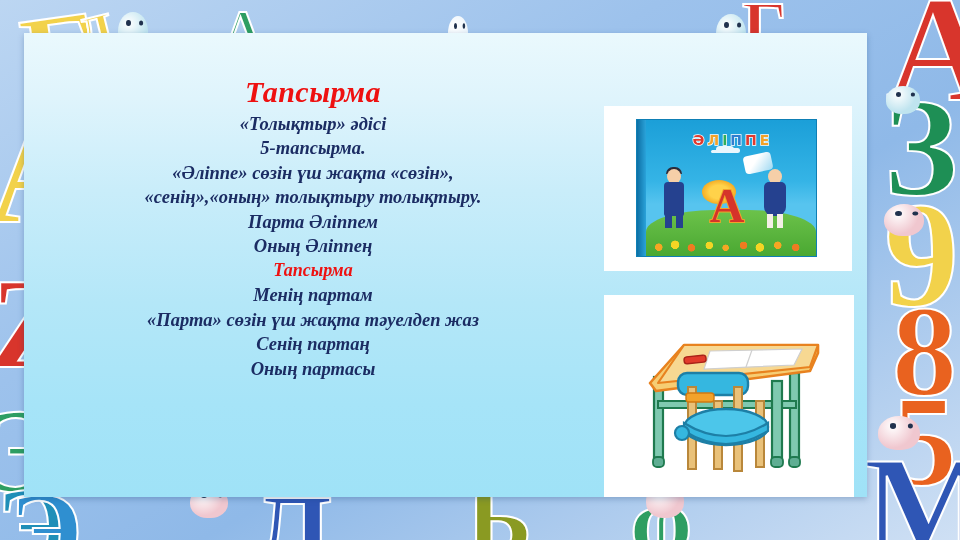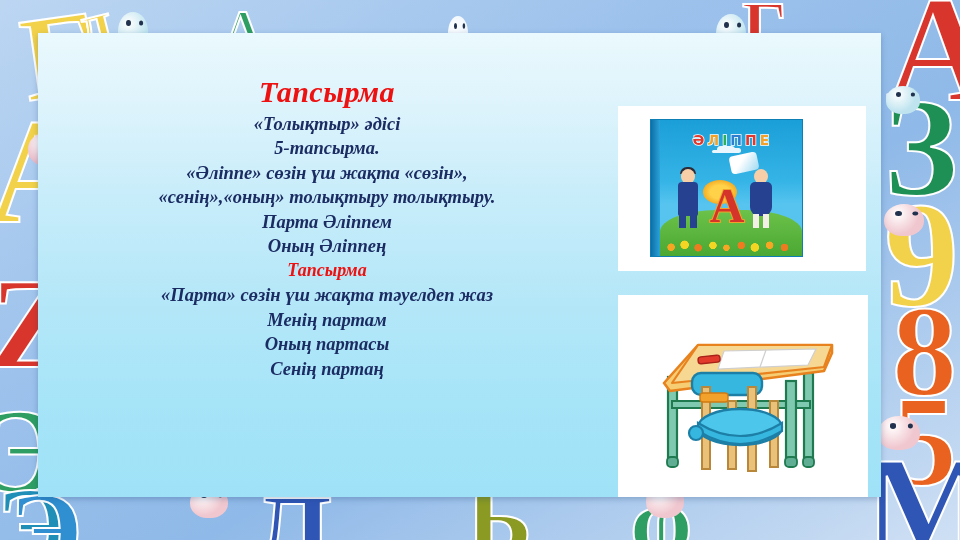--- a/index.html
+++ b/index.html
@@ -38,21 +38,21 @@
     left: 28%; top: 22%;
     width: 16%; height: 16%;
     background: #21324e;
     border-radius: 50%;
     box-shadow: 0.6em 0 0 -0.02em #21324e;
   }
 
   
   #card {
     position: absolute;
-    left: 38px; top: 33px;
+    left: 24px; top: 33px;
     width: 843px; height: 464px;
     background: linear-gradient(180deg,
         #eaf9fd 0%, #dff4fc 14%, #c9edfa 34%,
         #b4e7f8 58%, #a6e4f8 80%, #9fe2f7 100%);
     box-shadow: 0 2px 6px rgba(20,60,110,.28);
   }
 
   
   #textcol {
     position: absolute;
@@ -88,21 +88,21 @@
     position: absolute;
     background: #ffffff;
   }
   #frame-book  { left: 580px; top: 73px;  width: 248px; height: 165px; }
   #frame-desk  { left: 580px; top: 262px; width: 250px; height: 202px; }
 
   .pic { position: absolute; overflow: hidden; }
 
   
   #book {
-    left: 32px; top: 13px; width: 153px; height: 138px;
+    left: 32px; top: 13px; width: 181px; height: 138px;
     background: linear-gradient(180deg, #1b9fd8 0%, #35b4e6 45%, #57c4ef 62%, #57c4ef 100%);
     border: 1px solid #0e7fb5;
   }
   #book .spine {
     position: absolute; left: 0; top: 0; width: 9px; height: 100%;
     background: linear-gradient(90deg,#0d6fa4,#2aa3da);
   }
   #book .grass {
     position: absolute; left: 9px; right: 0; bottom: 0; height: 46px;
     background: linear-gradient(180deg,#6cc24a 0%, #4aa832 100%);
@@ -224,24 +224,24 @@
     <div id="textcol" data-name="lesson-text-block">
       <div class="title-red" data-name="page-title">Тапсырма</div>
       <div id="lines" data-name="lesson-lines">
           <div class="line" data-name="lesson-line">«Толықтыр» әдісі</div>
           <div class="line" data-name="lesson-line">5-тапсырма.</div>
           <div class="line" data-name="lesson-line">«Әліппе» сөзін үш жақта «сөзін»,</div>
           <div class="line" data-name="lesson-line">«сенің»,«оның» толықтыру толықтыру.</div>
           <div class="line" data-name="lesson-line">Парта Әліппем</div>
           <div class="line" data-name="lesson-line">Оның Әліппең</div>
           <div class="line red" data-name="lesson-line">Тапсырма</div>
+          <div class="line" data-name="lesson-line">Менің партам</div>
           <div class="line" data-name="lesson-line">«Парта» сөзін үш жақта тәуелдеп жаз</div>
-          <div class="line" data-name="lesson-line">Менің партам</div>
+          <div class="line" data-name="lesson-line">Сенің партаң</div>
           <div class="line" data-name="lesson-line">Оның партасы</div>
-          <div class="line" data-name="lesson-line">Сенің партаң</div>
         </div>
     </div>
 
     <div class="frame" id="frame-book" data-name="alippe-book-image-frame">
       <div class="pic" id="book" data-name="alippe-book-cover-illustration">
         <div class="spine" data-name="book-spine"></div>
         <div class="cloud" data-name="cloud-shape"></div>
         <div class="booktitle" id="booktitle" data-name="book-cover-title"><span data-name="book-title-letter" style="color: rgb(224, 58, 47);">Ә</span><span data-name="book-title-letter" style="color: rgb(242, 162, 42);">Л</span><span data-name="book-title-letter" style="color: rgb(47, 174, 90);">І</span><span data-name="book-title-letter" style="color: rgb(47, 127, 208);">П</span><span data-name="book-title-letter" style="color: rgb(224, 58, 47);">П</span><span data-name="book-title-letter" style="color: rgb(242, 162, 42);">Е</span></div>
         <div class="grass" data-name="grass-shape"></div>
         <div class="flowers" data-name="flowers-shape"></div>

